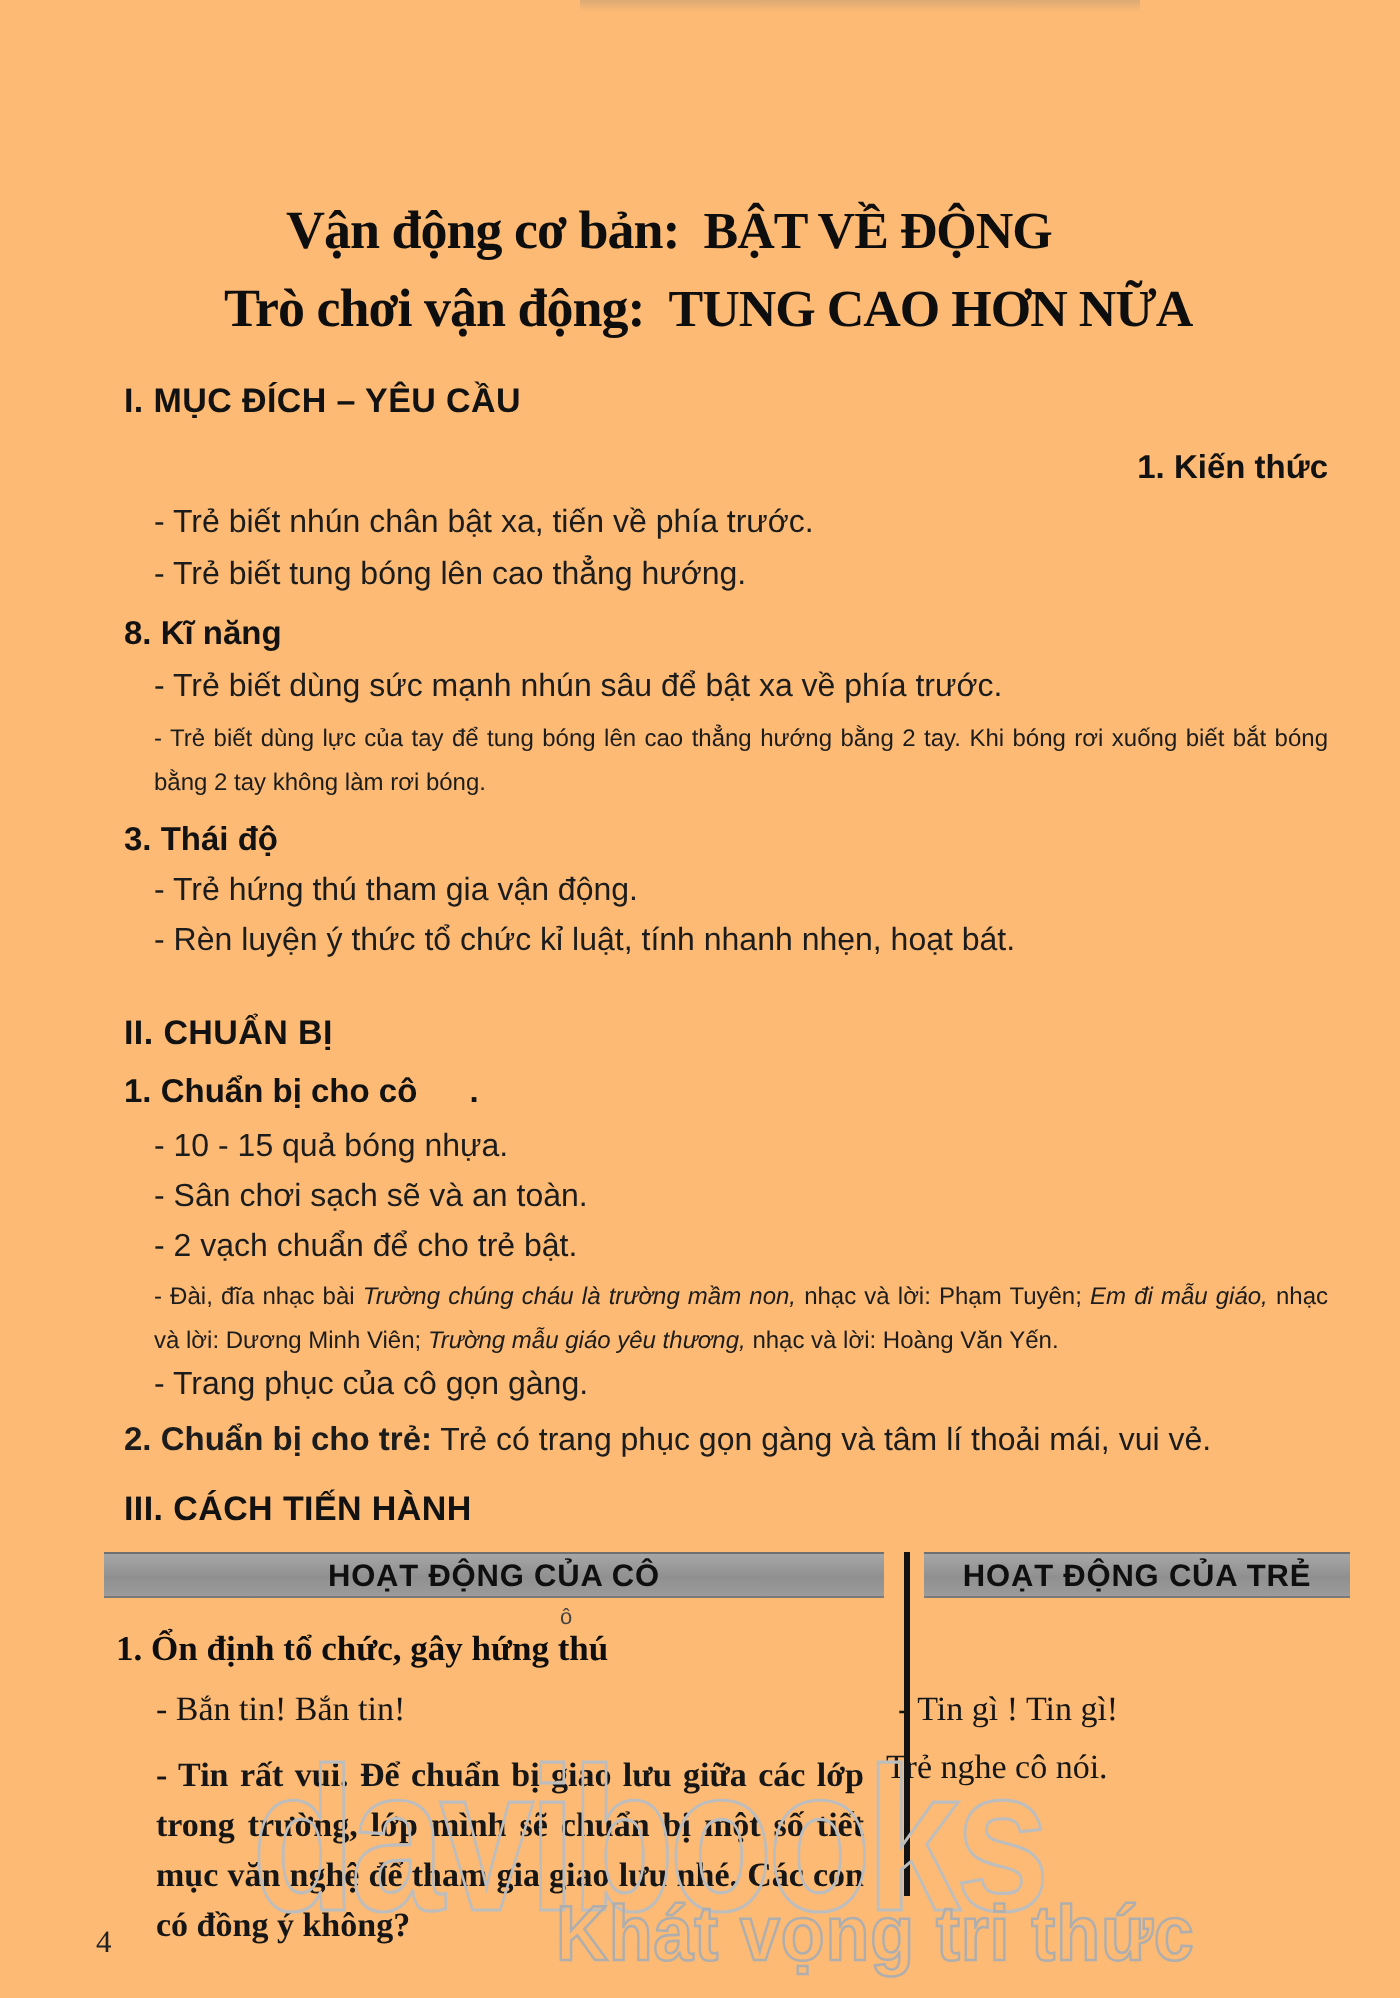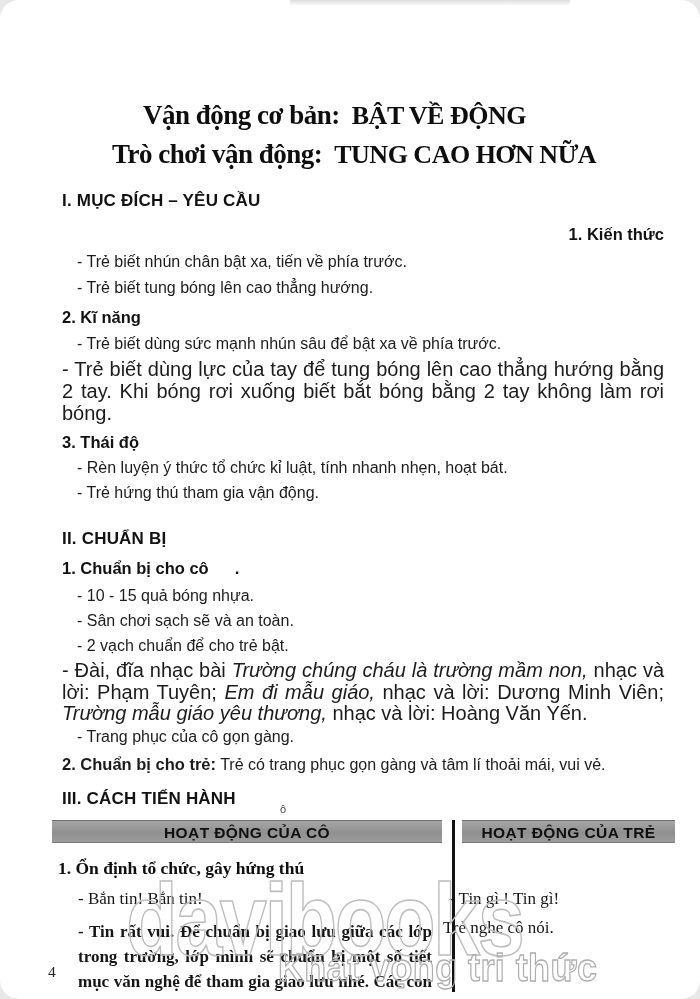--- a/index.html
+++ b/index.html
@@ -1,35 +1,35 @@
 <!DOCTYPE html>
 <html><head>
 <meta charset="utf-8">
 <style>
   html,body{margin:0;padding:0;background:#e8e8e8;}
   .page{
     position:relative; width:700px; height:999px; margin:0 auto;
-    background:#ffffff; overflow:hidden;
-    font-family:"Liberation Sans", sans-serif; color:#1c1c1c;border-radius:19px;
+    background:#fdba74; overflow:hidden;
+    font-family:"Liberation Sans", sans-serif; color:#1c1c1c;
   }
   .content{padding:0 36px 0 62px;}
 
   
   .title-block{padding-top:96px; font-family:"Liberation Serif", serif; font-weight:700; color:#0e0e0e;}
   .title-row{display:flex; align-items:baseline; line-height:38px; white-space:nowrap;}
   .title-row.row1{margin-left:81px;}
   .title-row.row2{margin-left:50px;}
   .title-label{font-size:27px; letter-spacing:-0.5px; margin-right:12px;}
   .title-value{font-size:26px; letter-spacing:-0.5px;}
 
   
   .h-roman{font-size:17px; font-weight:700; line-height:20px; letter-spacing:0.2px; color:#121212;}
   .h-num{font-size:16.5px; font-weight:700; line-height:19px; color:#121212;}
   .item{font-size:16px; line-height:18px; margin-left:15px;}
-  .para{font-size:20px; text-align:justify;}
+  .para{font-size:12px; margin-left:15px; text-align:justify;}
   .para.two{line-height:22px; margin-top:5px;}
   .para.three{line-height:21.5px; margin-top:5px;}
   .ital{font-style:italic;}
 
   #h1-mucdich{margin-top:17px;}
   #h2-kienthuc{margin-top:14px;text-align:right;}
   #it-kt1{margin-top:9px;}
   #it-kt2{margin-top:8px;}
   #h2-kinang{margin-top:11px;}
   #it-kn1{margin-top:8px;}
@@ -105,27 +105,27 @@
           <span class="title-value">TUNG CAO HƠN NỮA</span>
         </div>
     </div>
 
     <div class="h-roman" id="h1-mucdich">I. MỤC ĐÍCH – YÊU CẦU</div>
 
     <div class="h-num" id="h2-kienthuc">1. Kiến thức</div>
     <div class="item" id="it-kt1">- Trẻ biết nhún chân bật xa, tiến về phía trước.</div>
     <div class="item" id="it-kt2">- Trẻ biết tung bóng lên cao thẳng hướng.</div>
 
-    <div class="h-num" id="h2-kinang">2. Kĩ năng</div>
+    <div class="h-num" id="h2-kinang">8. Kĩ năng</div>
     <div class="item" id="it-kn1">- Trẻ biết dùng sức mạnh nhún sâu để bật xa về phía trước.</div>
     <div class="para two" id="para-kn">- Trẻ biết dùng lực của tay để tung bóng lên cao thẳng hướng bằng 2 tay. Khi bóng rơi xuống biết bắt bóng bằng 2 tay không làm rơi bóng.</div>
 
     <div class="h-num" id="h2-thaido">3. Thái độ</div>
+    <div class="item" id="it-td1">- Trẻ hứng thú tham gia vận động.</div>
     <div class="item" id="it-td2">- Rèn luyện ý thức tổ chức kỉ luật, tính nhanh nhẹn, hoạt bát.</div>
-    <div class="item" id="it-td1">- Trẻ hứng thú tham gia vận động.</div>
 
     <div class="h-roman" id="h1-chuanbi">II. CHUẨN BỊ</div>
 
     <div class="h-num" id="h2-chuanbico"><span>1. Chuẩn bị cho cô</span><span class="dot-stray">.</span></div>
     <div class="item" id="it-co1">- 10 - 15 quả bóng nhựa.</div>
     <div class="item" id="it-co2">- Sân chơi sạch sẽ và an toàn.</div>
     <div class="item" id="it-co3">- 2 vạch chuẩn để cho trẻ bật.</div>
     <div class="para three" id="para-music"><span>- Đài, đĩa nhạc bài </span><span class="ital">Trường chúng cháu là trường mầm non,</span><span> nhạc và lời: Phạm Tuyên; </span><span class="ital">Em đi mẫu giáo,</span><span> nhạc và lời: Dương Minh Viên; </span><span class="ital">Trường mẫu giáo yêu thương,</span><span> nhạc và lời: Hoàng Văn Yến.</span></div>
     <div class="item" id="it-co4">- Trang phục của cô gọn gàng.</div>
 

